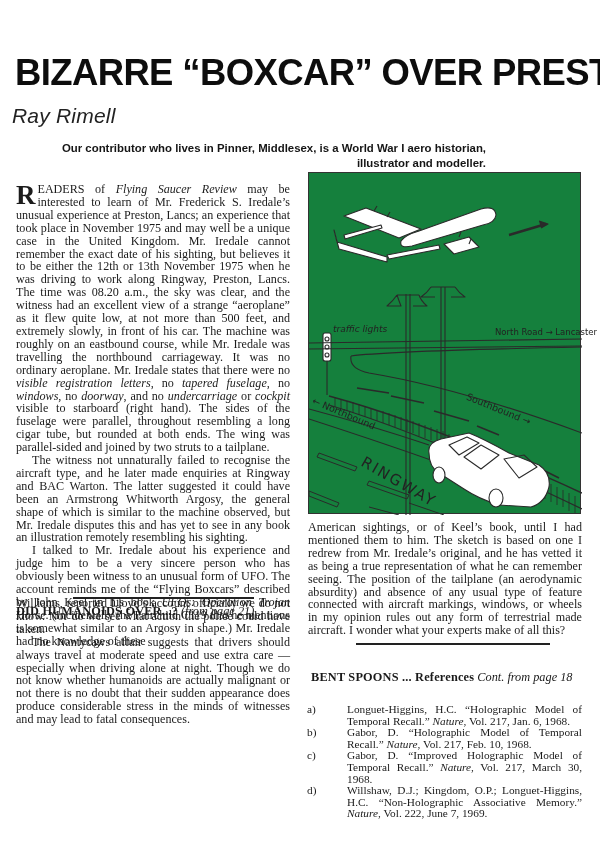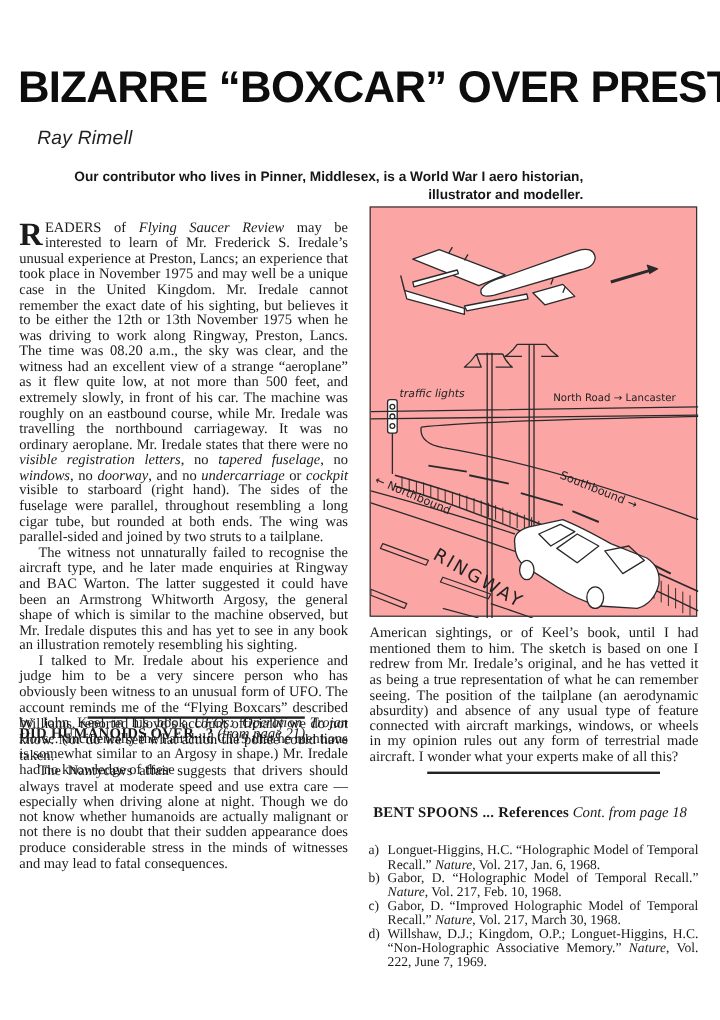--- a/index.html
+++ b/index.html
@@ -4,23 +4,23 @@
 <style>
   html, body { margin: 0; padding: 0; background: #ffffff; }
   body { width: 600px; height: 850px; position: relative; overflow: hidden; color: #1a1a1a; }
   .title {
     position: absolute; left: 15px; top: 53px; width: 575px;
     font-family: "Liberation Sans", sans-serif; font-weight: bold;
     font-size: 37px; letter-spacing: -0.6px; line-height: 40px; white-space: nowrap;
     color: #0d0d0d; transform: scaleX(0.985); transform-origin: left top;
   }
   .author {
-    position: absolute; left: 31px; top: 102px;
+    position: absolute; left: 12px; top: 102px;
     font-family: "Liberation Sans", sans-serif; font-style: italic;
-    font-size: 16px; line-height: 28px; color: #222; letter-spacing: 0.2px;
+    font-size: 21px; line-height: 28px; color: #222; letter-spacing: 0.2px;
   }
   .intro {
     position: absolute; left: 16px; top: 141px; width: 470px;
     font-family: "Liberation Sans", sans-serif; font-weight: bold;
     font-size: 11.4px; line-height: 15px; color: #151515; text-align: right;
   }
   .col {
     position: absolute;
     font-family: "Liberation Serif", serif; font-size: 12.1px; line-height: 12.9px;
     text-align: justify; color: #1b1b1b;
@@ -41,24 +41,24 @@
   .sec-head b { font-weight: bold; letter-spacing: 0.2px; }
   .sec-head i { font-weight: normal; margin-top: 23px; }
   .left2 { left: 16px; top: 615px; width: 274px; }
   .right { left: 308px; top: 521px; width: 274px; }
   .refs {
     position: absolute; left: 307px; top: 704px; width: 275px;
     font-family: "Liberation Serif", serif; font-size: 11.3px; line-height: 11.6px; color: #1a1a1a;
   }
   .refs .ref { display: flex; margin: 0; }
   .refs .ref-label { width: 16px; flex: none; }
-  .refs .ref-text { flex: 1; text-align: justify; }
+  .refs .ref-text { flex: 1; text-align: justify; margin-left: 24px; }
   .figure {
     position: absolute; left: 308px; top: 172px; width: 273px; height: 342px;
-    border: 1.3px solid #333; box-sizing: border-box; background: #fca5a5; text-decoration: underline;
+    border: 1.3px solid #333; box-sizing: border-box; background: #15803d; text-decoration: underline;
   }
   .figure svg { position: absolute; left: 0; top: 0; }
   .fig-label { position: absolute; font-family: "DejaVu Sans", sans-serif; color: #222; white-space: nowrap; }
 </style>
 </head>
 <body>
 
 <div class="title">BIZARRE “BOXCAR” OVER PRESTON</div>
 <div class="author">Ray Rimell</div>
 <div class="intro">Our contributor who lives in Pinner, Middlesex, is a World War I aero historian, illustrator and modeller.</div>
@@ -128,21 +128,21 @@
 
       <g>
         <path d="M120,280 Q118,270 132,266 L160,260 Q175,266 200,280 L230,292 Q242,300 240,314 Q236,330 222,334 L190,332 Q170,326 155,316 L130,300 Q120,294 120,280 Z" fill="#fff"></path>
         <path d="M140,272 L158,264 L170,270 L150,282 Z M155,284 L172,272 L190,282 L172,296 Z M195,286 L215,282 L228,294 L210,305 Z"></path>
         <ellipse cx="130" cy="302" rx="6" ry="8" fill="#fff"></ellipse>
         <ellipse cx="187" cy="325" rx="7" ry="9" fill="#fff"></ellipse>
       </g>
     </g>
   </svg>
   <div class="fig-label" style="left:24px; top:151px; font-size:9px; font-style:italic;">traffic lights</div>
-  <div class="fig-label" style="left:132px; top:154px; font-size:8.5px;padding-left:20px;">North Road → Lancaster</div>
+  <div class="fig-label" style="left:166px; top:154px; font-size:8.5px;padding-left:20px;">North Road → Lancaster</div>
   <div class="fig-label" style="left:160px; top:218px; font-size:9.5px; transform:rotate(22deg); transform-origin:left top;">Southbound →</div>
   <div class="fig-label" style="left:6px; top:222px; font-size:9.5px; transform:rotate(23deg); transform-origin:left top;">← Northbound</div>
   <div class="fig-label" style="left:58px; top:280px; font-size:15px; letter-spacing:2px; transform:rotate(30deg); transform-origin:left top;">RINGWAY</div>
 </div>
 
 <div class="col right">
   <p>American sightings, or of Keel’s book, until I had mentioned them to him. The sketch is based on one I redrew from Mr. Iredale’s original, and he has vetted it as being a true representation of what he can remember seeing. The position of the tailplane (an aerodynamic absurdity) and absence of any usual type of feature connected with aircraft markings, windows, or wheels in my opinion rules out any form of terrestrial made aircraft. I wonder what your experts make of all this?</p>
 </div>
 
 <div class="sep" style="left:356px; top:643px; width:194px;"></div>

